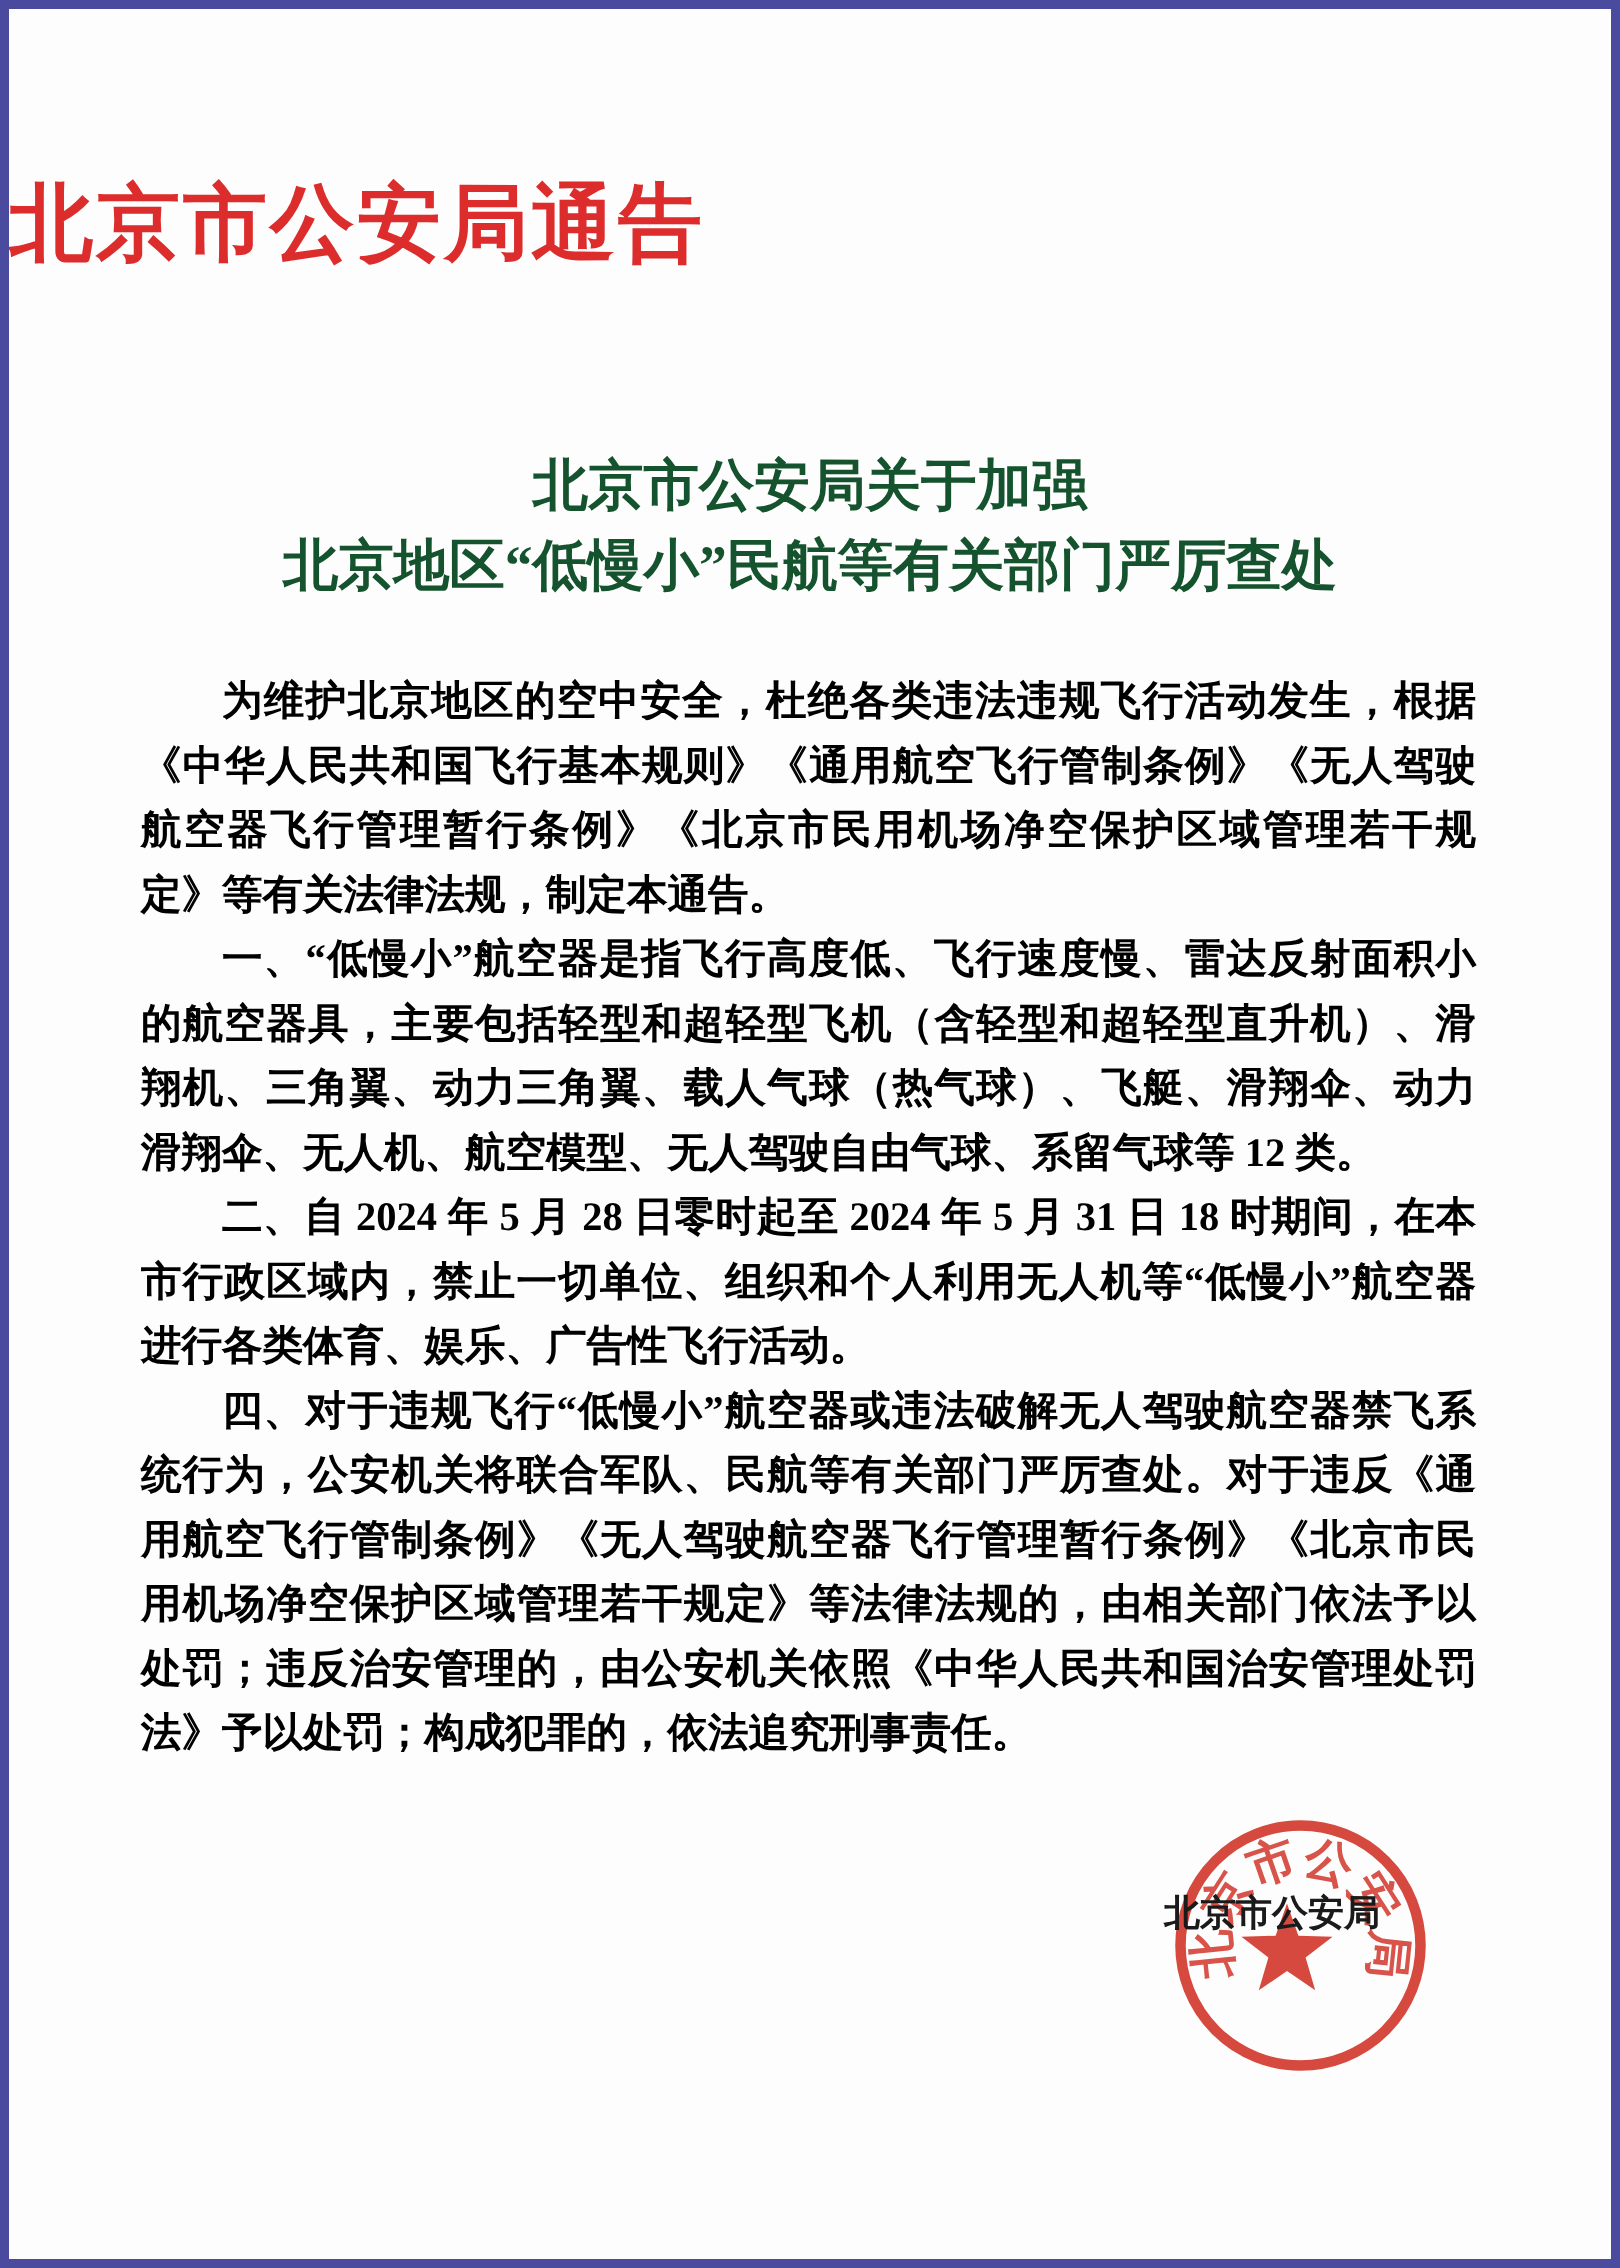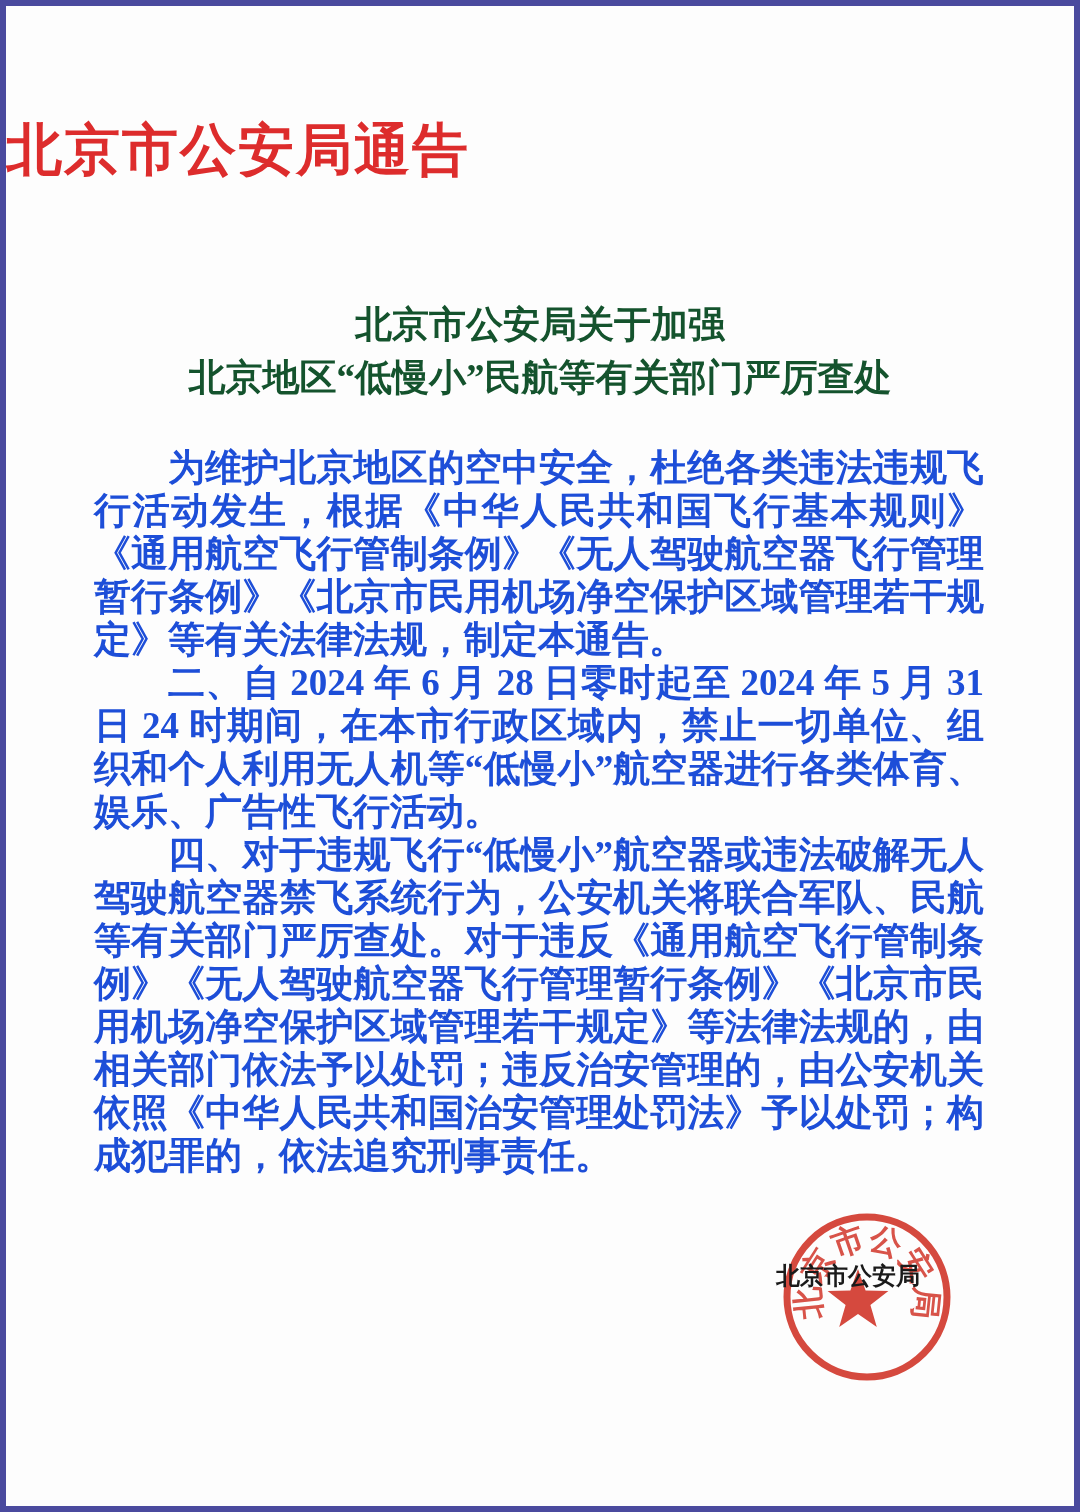--- a/index.html
+++ b/index.html
@@ -40,25 +40,25 @@
     font-size: 37px;
     line-height: 53px;
     font-weight: 700;
     color: #14532d;
   }
   .body-text {
     position: absolute;
     top: 440px;
     left: 88px;
     right: 90px;
-    font-size: 37px;
+    font-size: 27px;
     line-height: 43px;
     font-weight: 700;
     text-align: justify;
-    color: #1d4ed8;
+    color: #000000;
   }
   .body-text p {
     margin: 0;
     text-indent: 2em;
   }
   .signature {
     position: absolute;
     top: 1250px;
     right: 128px;
     text-align: right;
@@ -92,21 +92,22 @@
 
   <h1 class="title" style="color: rgb(221, 44, 44);">北京市公安局通告</h1>
 
   <div class="subtitle">
     <div>北京市公安局关于加强</div>
     <div>北京地区“低慢小”民航等有关部门严厉查处</div>
   </div>
 
   <div class="body-text">
     <p>为维护北京地区的空中安全，杜绝各类违法违规飞行活动发生，根据《中华人民共和国飞行基本规则》《通用航空飞行管制条例》《无人驾驶航空器飞行管理暂行条例》《北京市民用机场净空保护区域管理若干规定》等有关法律法规，制定本通告。</p>
-    <p>二、自 2024 年 6 月 28 日零时起至 2024 年 5 月 31 日 24 时期间，在本市行政区域内，禁止一切单位、组织和个人利用无人机等“低慢小”航空器进行各类体育、娱乐、广告性飞行活动。</p>
+    <p>一、“低慢小”航空器是指飞行高度低、飞行速度慢、雷达反射面积小的航空器具，主要包括轻型和超轻型飞机（含轻型和超轻型直升机）、滑翔机、三角翼、动力三角翼、载人气球（热气球）、飞艇、滑翔伞、动力滑翔伞、无人机、航空模型、无人驾驶自由气球、系留气球等 12 类。</p>
+    <p>二、自 2024 年 5 月 28 日零时起至 2024 年 5 月 31 日 18 时期间，在本市行政区域内，禁止一切单位、组织和个人利用无人机等“低慢小”航空器进行各类体育、娱乐、广告性飞行活动。</p>
     <p>四、对于违规飞行“低慢小”航空器或违法破解无人驾驶航空器禁飞系统行为，公安机关将联合军队、民航等有关部门严厉查处。对于违反《通用航空飞行管制条例》《无人驾驶航空器飞行管理暂行条例》《北京市民用机场净空保护区域管理若干规定》等法律法规的，由相关部门依法予以处罚；违反治安管理的，由公安机关依照《中华人民共和国治安管理处罚法》予以处罚；构成犯罪的，依法追究刑事责任。</p>
   </div>
 
   <div class="signature">
     <div class="issuer">北京市公安局</div>
   </div>
 
   <svg class="seal" viewBox="0 0 174 174" xmlns="http://www.w3.org/2000/svg">
     <defs>
       <path id="sealArc" d="M 45.4 111 A 48 48 0 1 1 128.6 111" fill="none"></path>

